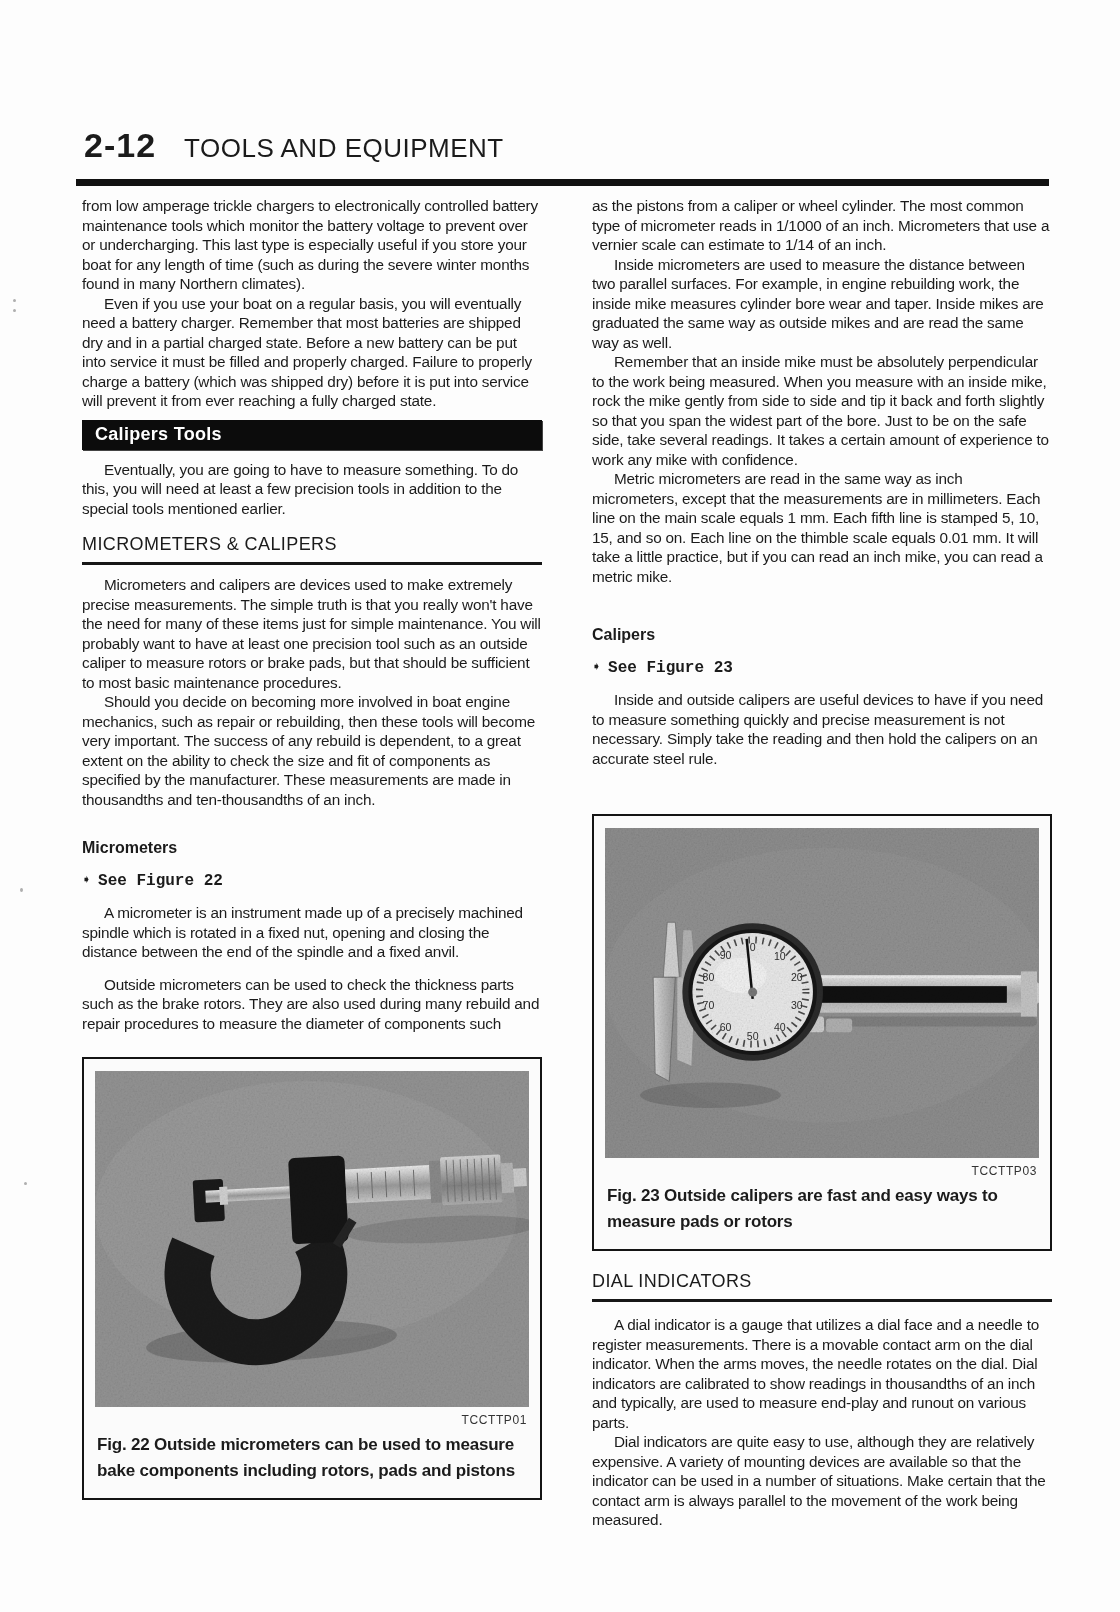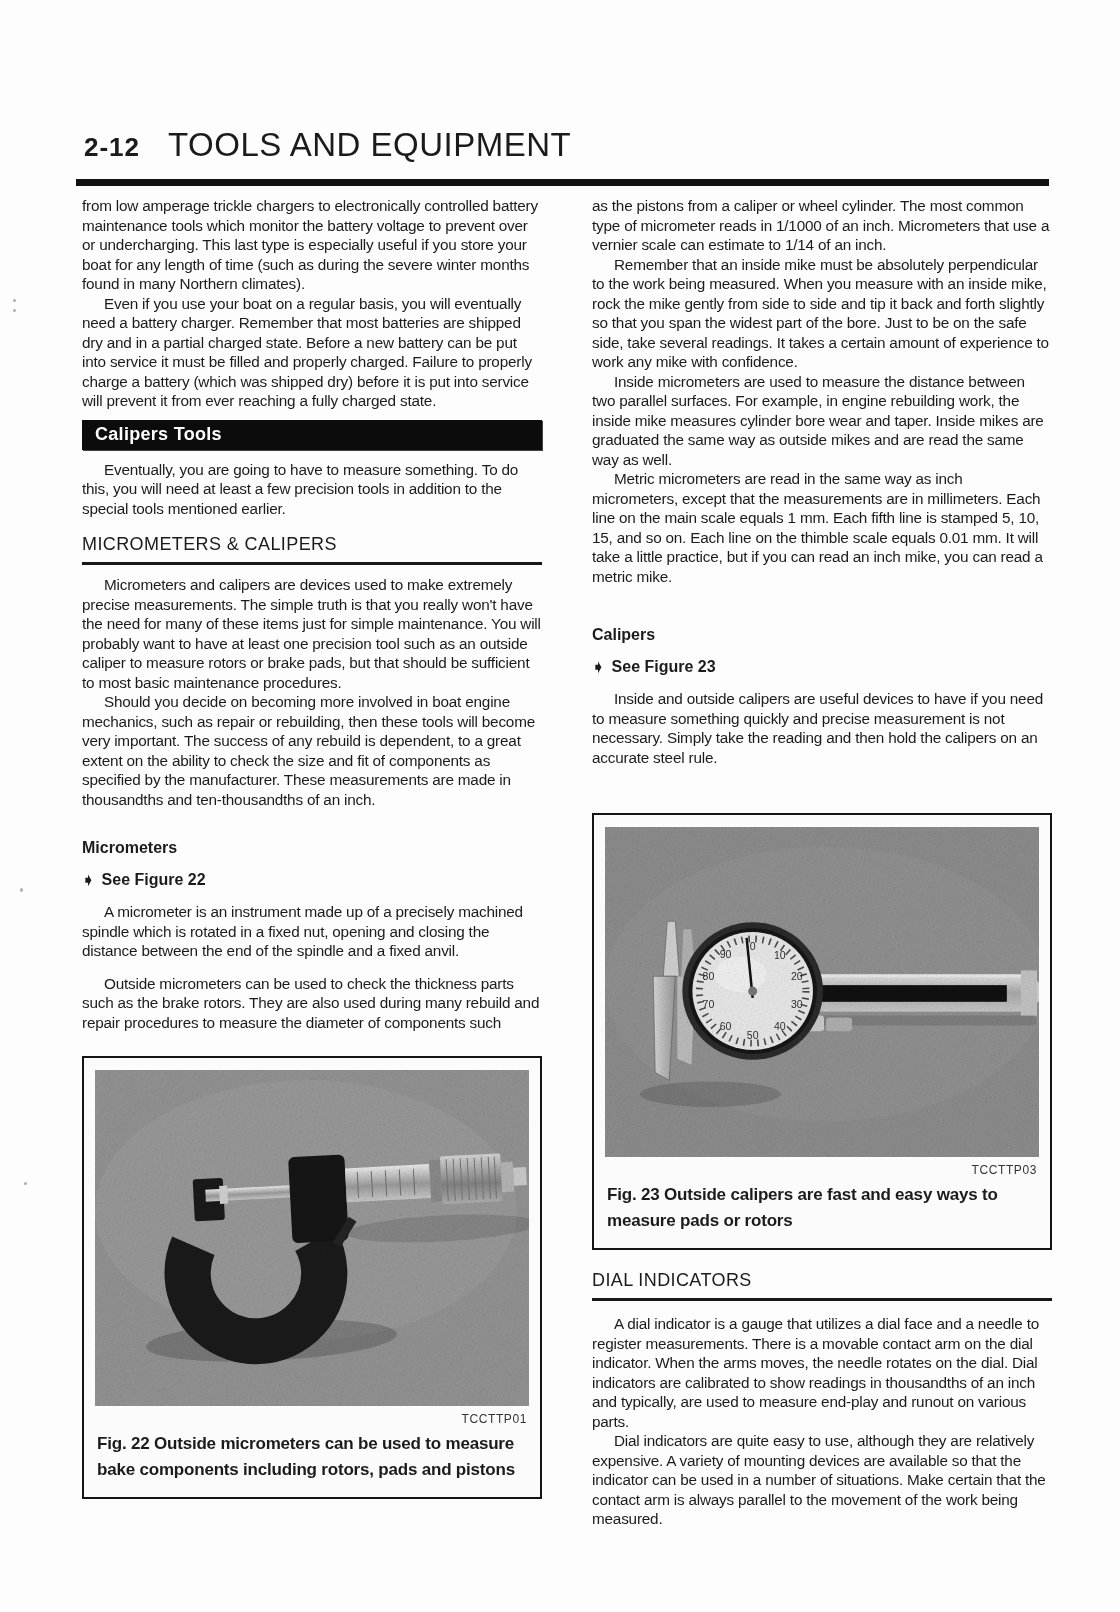--- a/index.html
+++ b/index.html
@@ -1,36 +1,36 @@
 <!DOCTYPE html>
 <html><head>
 <meta charset="utf-8">
 <style>
   html,body{margin:0;padding:0;background:#e9e9e9;}
   .page{position:relative;width:1120px;height:1612px;background:#fdfdfd;overflow:hidden;
         font-family:"Liberation Sans",sans-serif;color:#1b1b1b;margin:0 auto;}
   
   .hdr{position:absolute;top:126px;left:84px;white-space:nowrap;}
-  .hdr-num{font-size:26px;font-weight:bold;letter-spacing:1px;}
-  .hdr-title{font-size:33px;font-weight:400;margin-left:28px;letter-spacing:0.5px;}
+  .hdr-num{font-size:34px;font-weight:bold;letter-spacing:1px;}
+  .hdr-title{font-size:26px;font-weight:400;margin-left:28px;letter-spacing:0.5px;}
   .hdr-rule{position:absolute;top:179px;left:76px;width:973px;height:7px;background:#111;}
   
   .col{position:absolute;top:196px;width:460px;}
   .col-left{left:82px;}
   .col-right{left:592px;}
   p.body{margin:0;font-size:15.3px;line-height:19.5px;letter-spacing:-0.2px;text-indent:22px;text-align:left;}
   p.cont{text-indent:0;}
   p.sp{margin-top:13px;}
   .bar{margin:9px 0 10px 0;background:#0c0c0c;color:#ffffff;font-size:18px;font-weight:bold;
        padding:4px 0 5px 13px;letter-spacing:0.3px;box-shadow:1px 1px 0 #444;}
   .subhead{font-size:18px;font-weight:400;margin:16px 0 0 0;letter-spacing:0.4px;}
   .thinrule{height:3px;background:#171717;margin:7px 0 10px 0;}
   .minihead{font-size:16px;font-weight:bold;margin:30px 0 0 0;}
   .minihead.mt40{margin-top:40px;}
-  .seefig{font-size:16px;font-weight:bold;margin:14px 0 0 0;}
+  .seefig{font-size:16px;font-weight:bold;margin:14px 0 0 0;font-family:Liberation Mono, monospace;}
   .seefig .arr{margin-right:7px;font-size:15px;}
   .figbox{border:2.5px solid #141414;margin-top:24px;padding:12px 11px 14px 11px;background:#fbfbfb;}
   .figbox.fig23{margin-top:46px;}
   .photo{width:100%;display:block;}
   .credit{text-align:right;font-size:12px;color:#333;margin:6px 2px 5px 0;letter-spacing:0.6px;}
   .figcap{font-size:17px;font-weight:bold;line-height:26px;margin:0 0 0 2px;letter-spacing:-0.2px;}
   .subhead2{font-size:18px;font-weight:400;margin:20px 0 0 0;letter-spacing:0.4px;}
   
   .speck{position:absolute;border-radius:50%;background:#8d8d8d;opacity:.7;}
 </style>
@@ -112,22 +112,22 @@
         </g>
         <rect width="432" height="336" filter="url(#grain22)" opacity="0.30" style="mix-blend-mode:multiply"></rect>
       </svg>
       <div class="credit">TCCTTP01</div>
       <div class="figcap">Fig. 22 Outside micrometers can be used to measure bake components including rotors, pads and pistons</div>
     </div>
   </div>
 
   <div class="col col-right">
     <p class="body cont">as the pistons from a caliper or wheel cylinder. The most common type of micrometer reads in 1/1000 of an inch. Micrometers that use a vernier scale can estimate to 1/14 of an inch.</p>
+    <p class="body">Inside micrometers are used to measure the distance between two parallel surfaces. For example, in engine rebuilding work, the inside mike measures cylinder bore wear and taper. Inside mikes are graduated the same way as outside mikes and are read the same way as well.</p>
     <p class="body">Remember that an inside mike must be absolutely perpendicular to the work being measured. When you measure with an inside mike, rock the mike gently from side to side and tip it back and forth slightly so that you span the widest part of the bore. Just to be on the safe side, take several readings. It takes a certain amount of experience to work any mike with confidence.</p>
-    <p class="body">Inside micrometers are used to measure the distance between two parallel surfaces. For example, in engine rebuilding work, the inside mike measures cylinder bore wear and taper. Inside mikes are graduated the same way as outside mikes and are read the same way as well.</p>
     <p class="body">Metric micrometers are read in the same way as inch micrometers, except that the measurements are in millimeters. Each line on the main scale equals 1 mm. Each fifth line is stamped 5, 10, 15, and so on. Each line on the thimble scale equals 0.01 mm. It will take a little practice, but if you can read an inch mike, you can read a metric mike.</p>
 
     <div class="minihead mt40">Calipers</div>
     <div class="seefig">
       <span class="arr">➧</span><span>See Figure 23</span>
     </div>
 
     <p class="body sp">Inside and outside calipers are useful devices to have if you need to measure something quickly and precise measurement is not necessary. Simply take the reading and then hold the calipers on an accurate steel rule.</p>
 
     <div class="figbox fig23">

